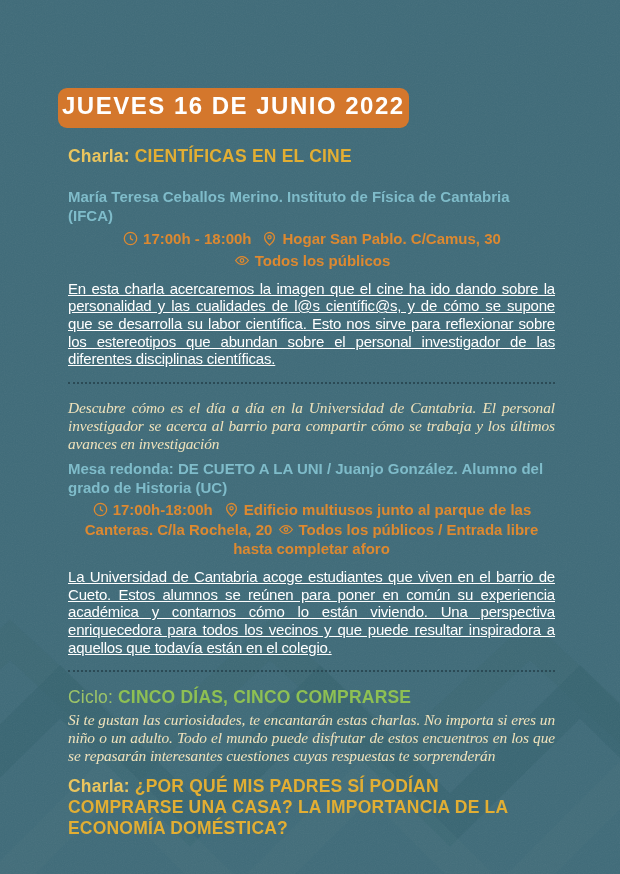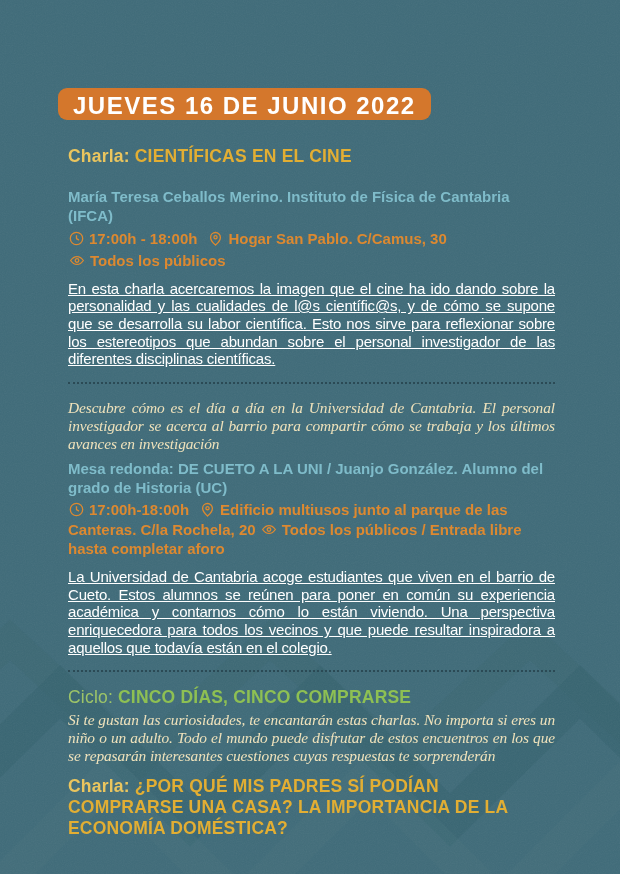--- a/index.html
+++ b/index.html
@@ -8,22 +8,22 @@
     position:relative;
     background:#3f6b79;
     font-family:"Liberation Sans", sans-serif;
     overflow:hidden;
   }
   .pattern-layer { position:absolute; left:0; top:0; width:620px; height:874px; pointer-events:none; }
   .grain-layer   { position:absolute; left:0; top:0; width:620px; height:874px; pointer-events:none; opacity:.07; }
 
   .banner {
     position:absolute; left:58px; top:88px;
-    height:32px; line-height:36px;
-    padding:0 15px;
+    height:40px; line-height:36px;
+    padding:0 4px;
     background:#d4772c;
     border-radius:9px;
     color:#ffffff;
     font-size:24px;
     font-weight:bold;
     letter-spacing:1.5px;
     white-space:nowrap;
     z-index:2;
   }
 
@@ -47,20 +47,21 @@
     font-size:15px;
     line-height:1.25;
   }
 
   .meta {
     margin-top:3px;
     color:#dd8930;
     font-weight:bold;
     font-size:15px;
     line-height:1.3;
+    text-align:center;
   }
   .meta .icon { display:inline-block; vertical-align:-2px; margin:0 5px 0 1px; }
   .meta .icon svg { display:block; }
   .meta .gap { display:inline-block; width:10px; }
 
   .desc {
     margin-top:9px;
     color:#ffffff;
     font-size:15px;
     line-height:1.18;

